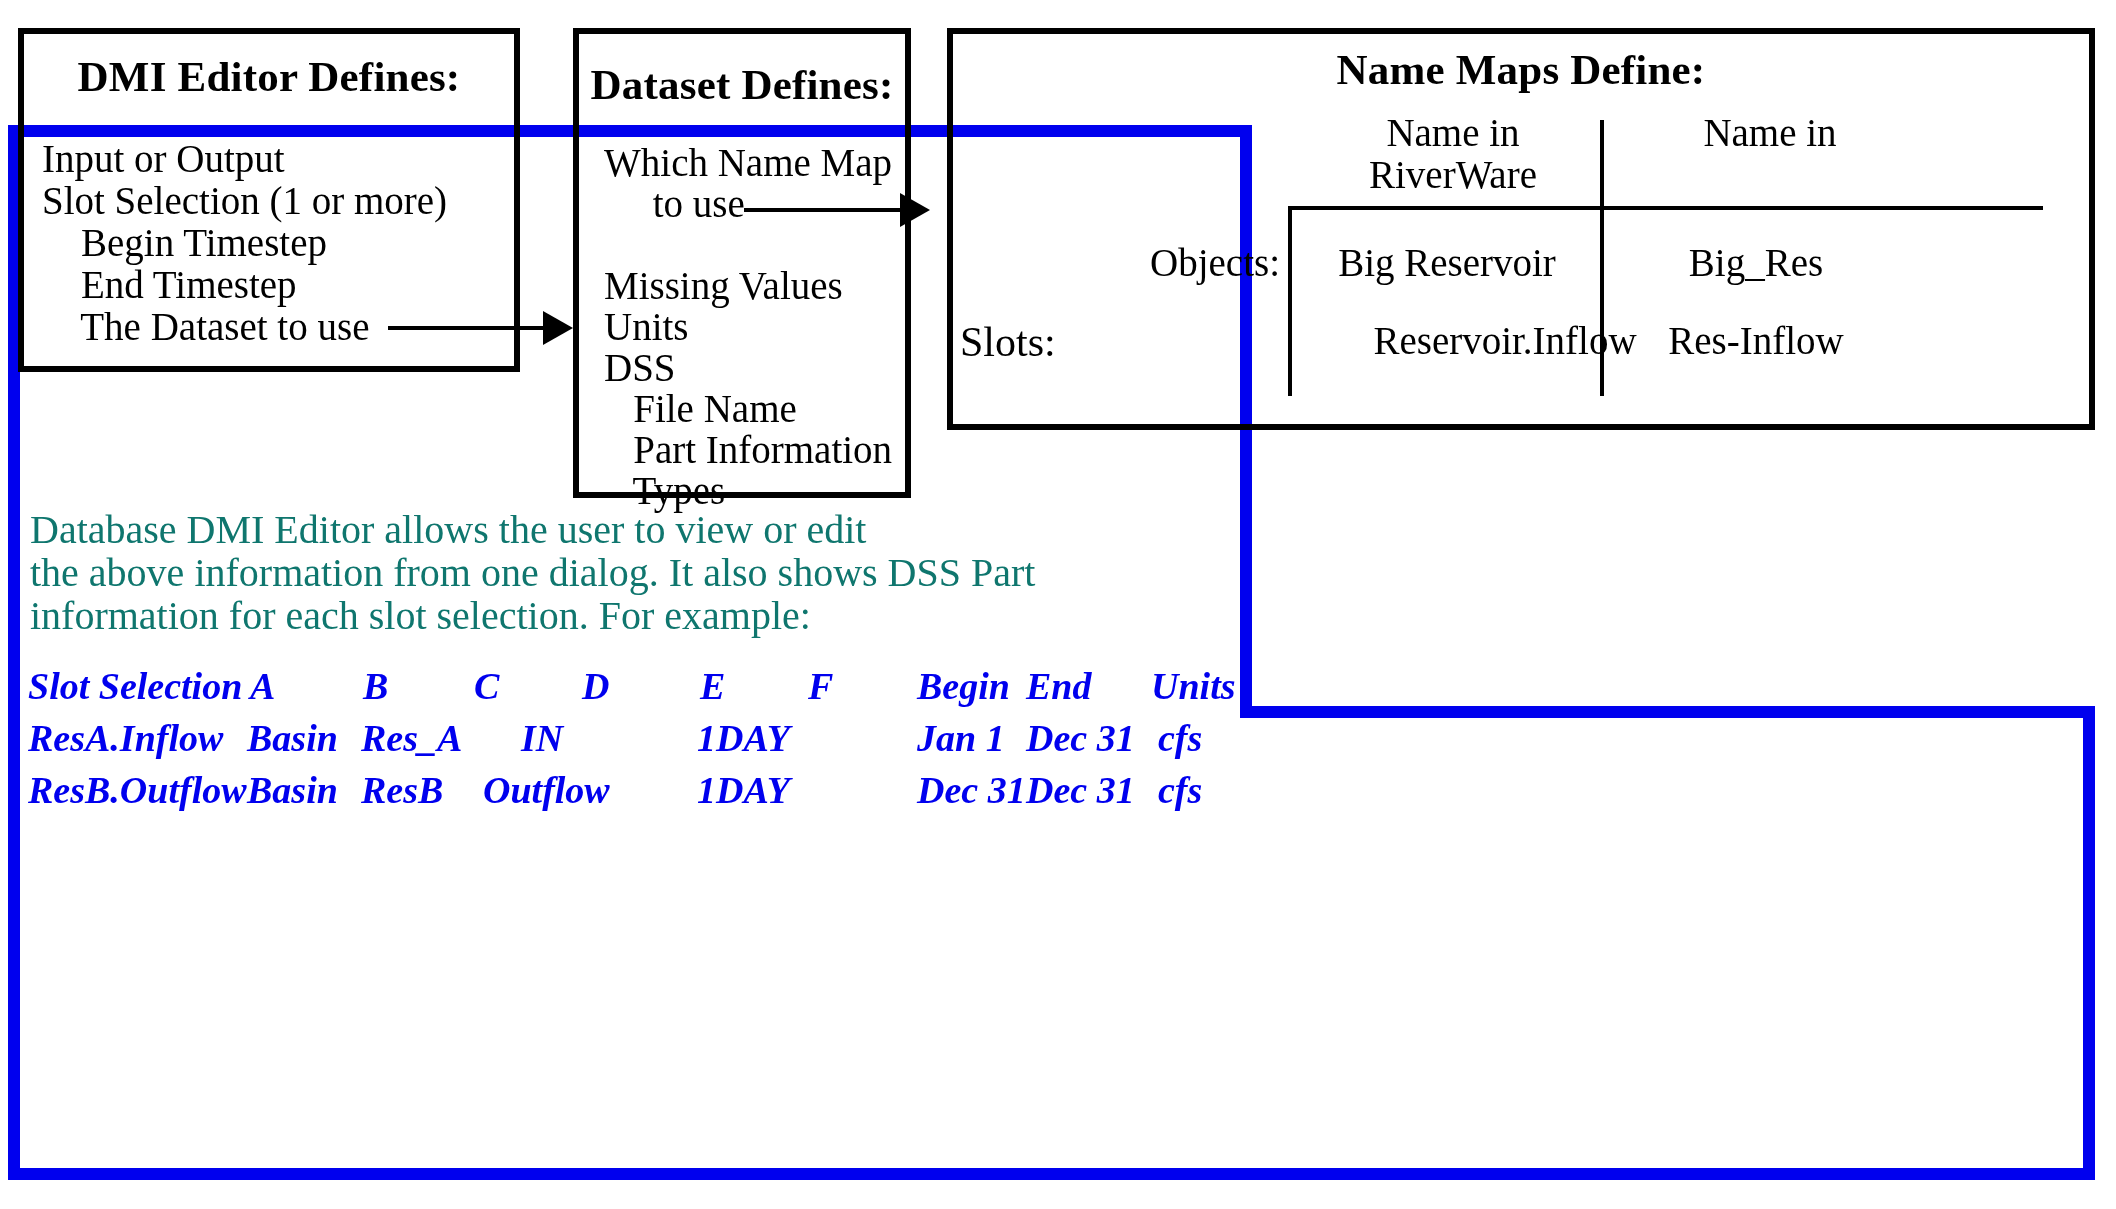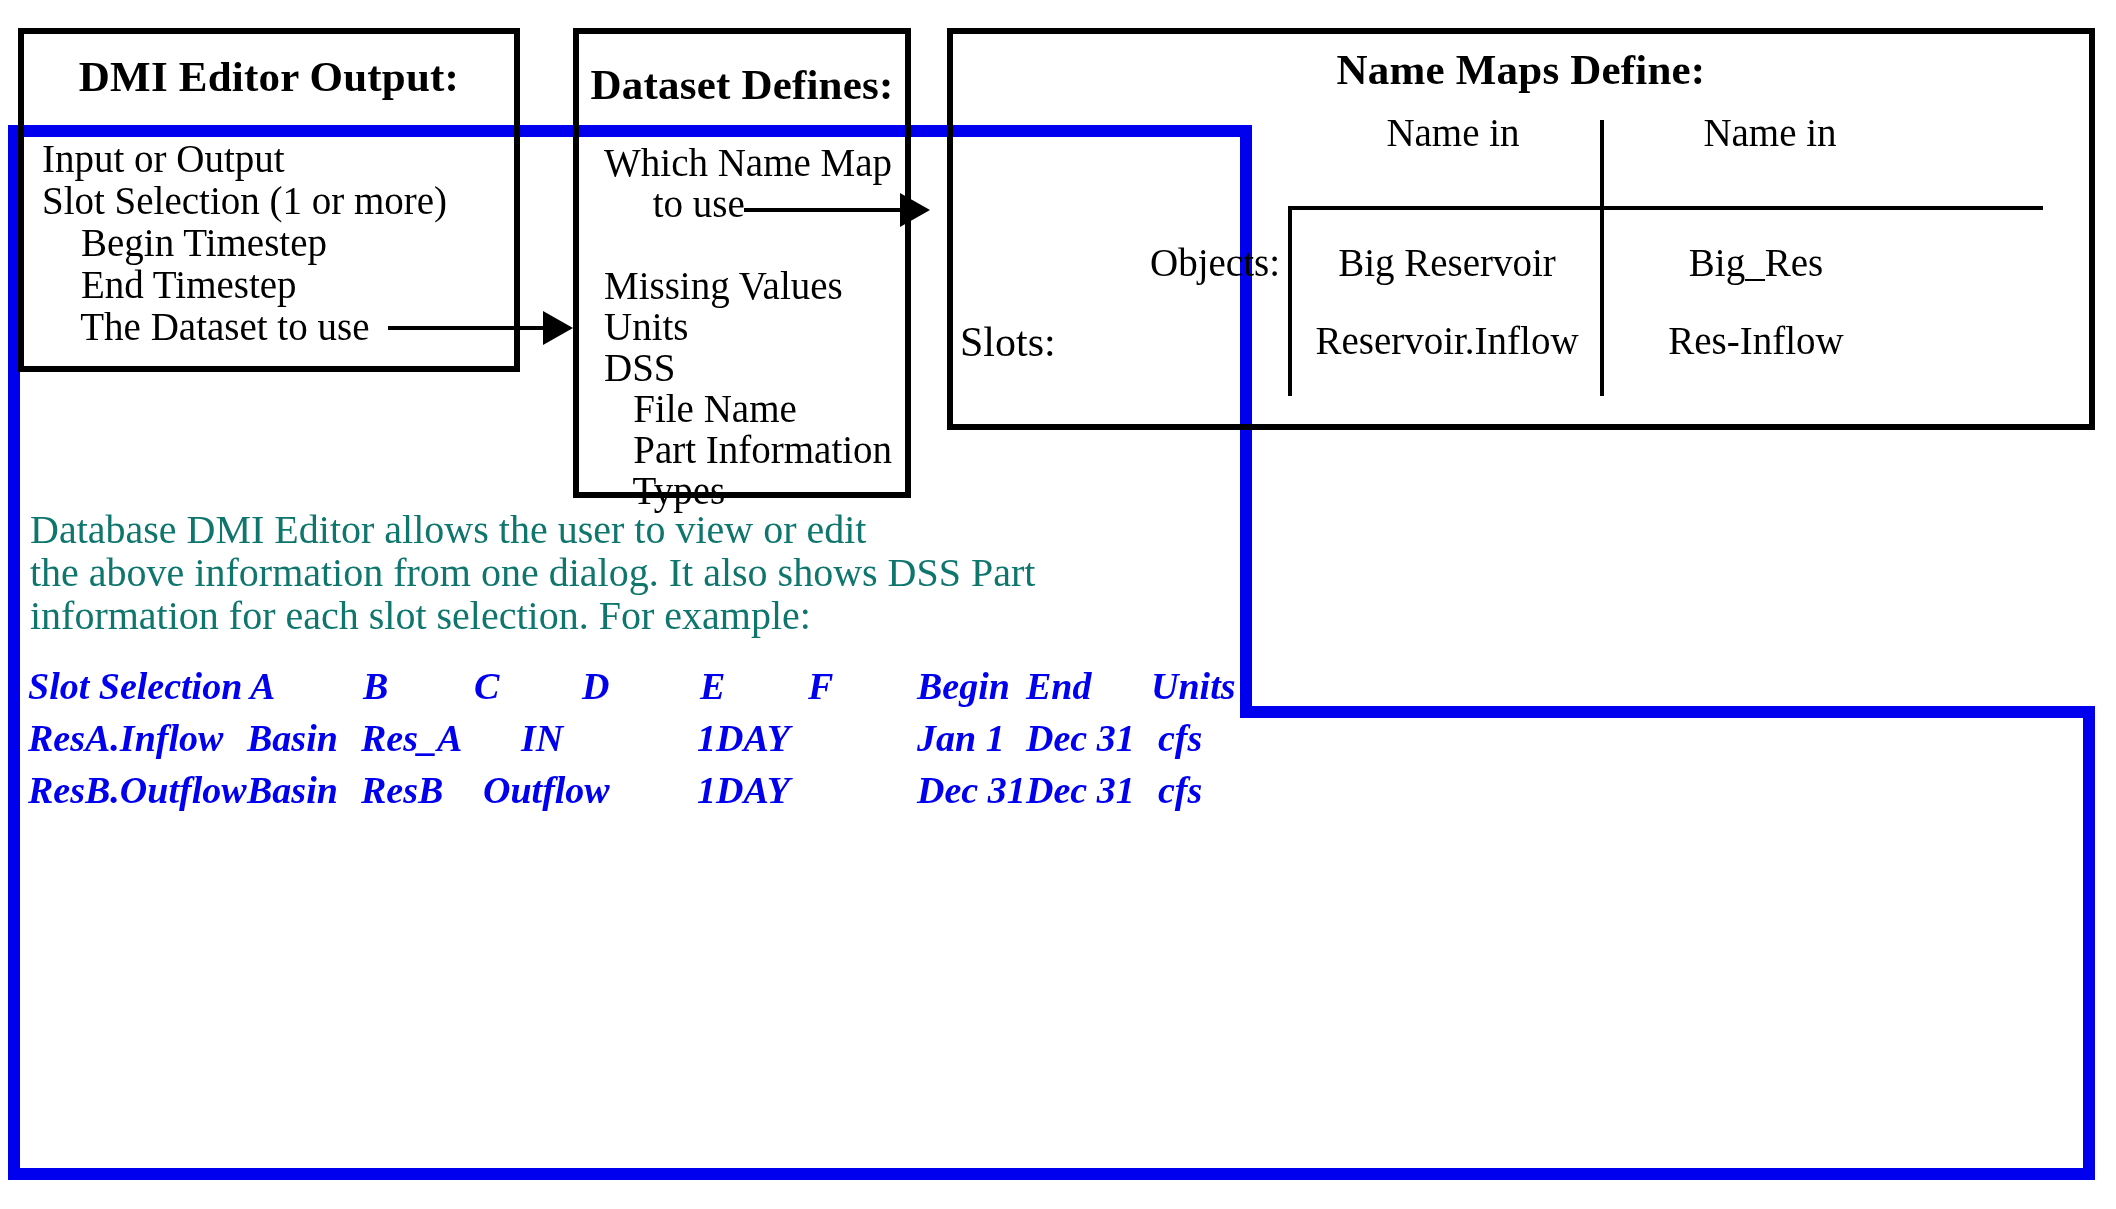--- a/index.html
+++ b/index.html
@@ -47,21 +47,21 @@
 
 <div class="blue-seg" style="left:1240px; top:125px; width:12px; height:593px;"></div>
 
 <div class="blue-seg" style="left:1240px; top:706px; width:855px; height:12px;"></div>
 
 <div class="blue-seg" style="left:2083px; top:706px; width:12px; height:474px;"></div>
 
 <div class="blue-seg" style="left:8px; top:1168px; width:2087px; height:12px;"></div>
 
 <div class="box" id="box-dmi"></div>
-<div class="box-title" style="left:18px;top:52px;width:502px;">DMI Editor Output:</div>
+<div class="box-title" style="left:18px;top:52px;width:502px;">DMI Editor Defines:</div>
 <div class="box-body" style="left:42px;top:138px;width:470px;">Input or Output
 Slot Selection (1 or more)
     Begin Timestep
     End Timestep
     The Dataset to use</div>
 
 <div class="box" id="box-dataset"></div>
 <div class="box-title" style="left:573px;top:60px;width:338px;">Dataset Defines:</div>
 <div class="box-body" style="left:604px;top:142px;width:310px;line-height:41px;">Which Name Map
      to use
@@ -71,35 +71,36 @@
 DSS
    File Name
    Part Information
    Types</div>
 
 <div class="box" id="box-namemaps"></div>
 <div class="box-title" style="left:947px;top:45px;width:1148px;">Name Maps Define:</div>
 
 <div class="abs" style="left:1294px;top:112px;width:318px;text-align:center;font-size:39px;line-height:42px;">
   <div>Name in</div>
+  <div>RiverWare</div>
 </div>
 <div class="abs" style="left:1620px;top:112px;width:300px;text-align:center;font-size:39px;line-height:42px;">
   <div>Name in</div>
 </div>
 
 <div class="rule" style="left:1288px;top:206px;width:4px;height:190px;"></div>
 <div class="rule" style="left:1600px;top:120px;width:4px;height:276px;"></div>
 <div class="rule" style="left:1288px;top:206px;width:755px;height:4px;"></div>
 
 <div class="abs" style="left:960px;top:240px;width:320px;text-align:right;font-size:39px;">Objects:</div>
 <div class="abs" style="left:1294px;top:240px;width:306px;text-align:center;font-size:39px;">Big Reservoir</div>
 <div class="abs" style="left:1606px;top:240px;width:300px;text-align:center;font-size:39px;">Big_Res</div>
 
 <div class="abs" style="left:960px;top:318px;width:320px;text-align:left;font-size:42px;">Slots:</div>
-<div class="abs" style="left:1294px;top:318px;width:306px;text-align:center;font-size:39px;">Reservoir.Inflow</div>
+<div class="abs" style="left:1352px;top:318px;width:306px;text-align:center;font-size:39px;">Reservoir.Inflow</div>
 <div class="abs" style="left:1606px;top:318px;width:300px;text-align:center;font-size:39px;">Res-Inflow</div>
 
 <div class="arrow-line" style="left:388px;top:326px;width:158px;"></div>
 <div class="arrow-head" style="left:543px;top:311px;"></div>
 
 <div class="arrow-line" style="left:744px;top:208px;width:158px;"></div>
 <div class="arrow-head" style="left:900px;top:193px;"></div>
 
 <div class="blue-para" style="left:30px;top:508px;">Database DMI Editor allows the user to view or edit</div>
 <div class="blue-para" style="left:30px;top:551px;">the above information from one dialog. It also shows DSS Part</div>

